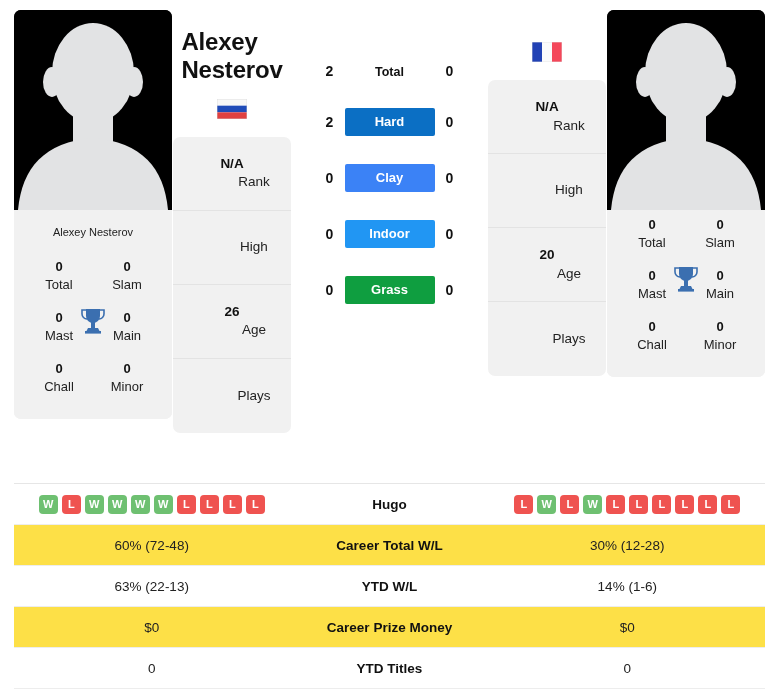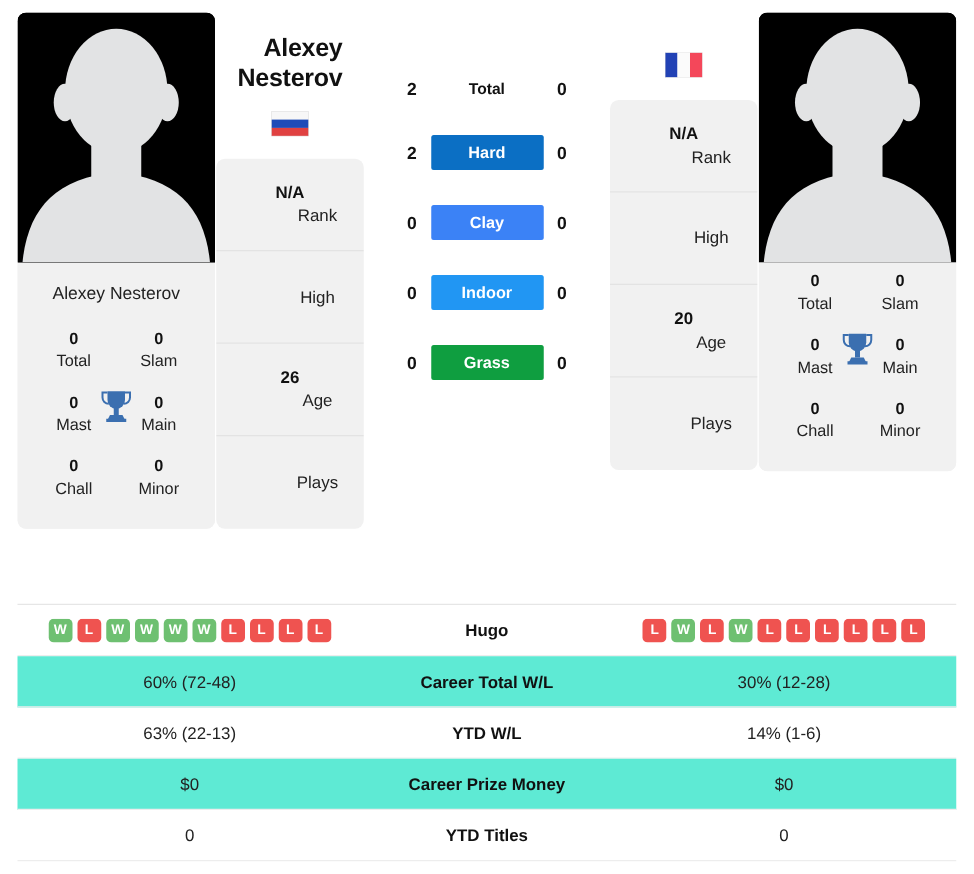--- a/index.html
+++ b/index.html
@@ -33,21 +33,21 @@
   .photo-frame {
     width: 100%;
     height: 200px;
     background: #000000;
     position: relative;
     overflow: hidden;
   }
   .silhouette { display: block; width: 100%; height: 100%; }
   .photo-name {
     text-align: center;
-    font-size: 14px;
+    font-size: 11px;
     color: #222;
     padding: 16px 4px 14px 4px;
     background: #f1f1f1;
     white-space: nowrap;
     overflow: hidden;
   }
   .titles-grid {
     position: relative;
     padding: 0 6px 14px 6px;
     background: #f1f1f1;
@@ -79,23 +79,23 @@
   .player-col {
     flex: 0 0 120px;
     width: 120px;
     display: flex;
     flex-direction: column;
     align-items: center;
     padding-top: 18px;
   }
   .player-col.right { }
   .player-name {
-    font-size: 20px;
-    font-weight: bold;
-    text-align: right;
+    font-size: 24px;
+    font-weight: bold;
+    text-align: left;
     line-height: 1.18;
     color: #111;
     letter-spacing: -0.2px;
   }
   .flag {
     margin-top: 14px;
     width: 30px;
     height: 20px;
     display: block;
   }
@@ -170,21 +170,21 @@
     top: 483px;
     width: 751px;
     border-top: 1px solid #e6e6e6;
   }
   .stat-row {
     display: flex;
     align-items: center;
     height: 41px;
     border-bottom: 1px solid #ededed;
   }
-  .stat-row.shaded { background: #5eead4; }
+  .stat-row.shaded { background: #fde047; }
   .stat-cell {
     flex: 1 1 0;
     text-align: center;
     font-size: 13.5px;
     color: #222;
     overflow: hidden;
     white-space: nowrap;
   }
   .stat-cell.mid {
     flex: 0 0 200px;

